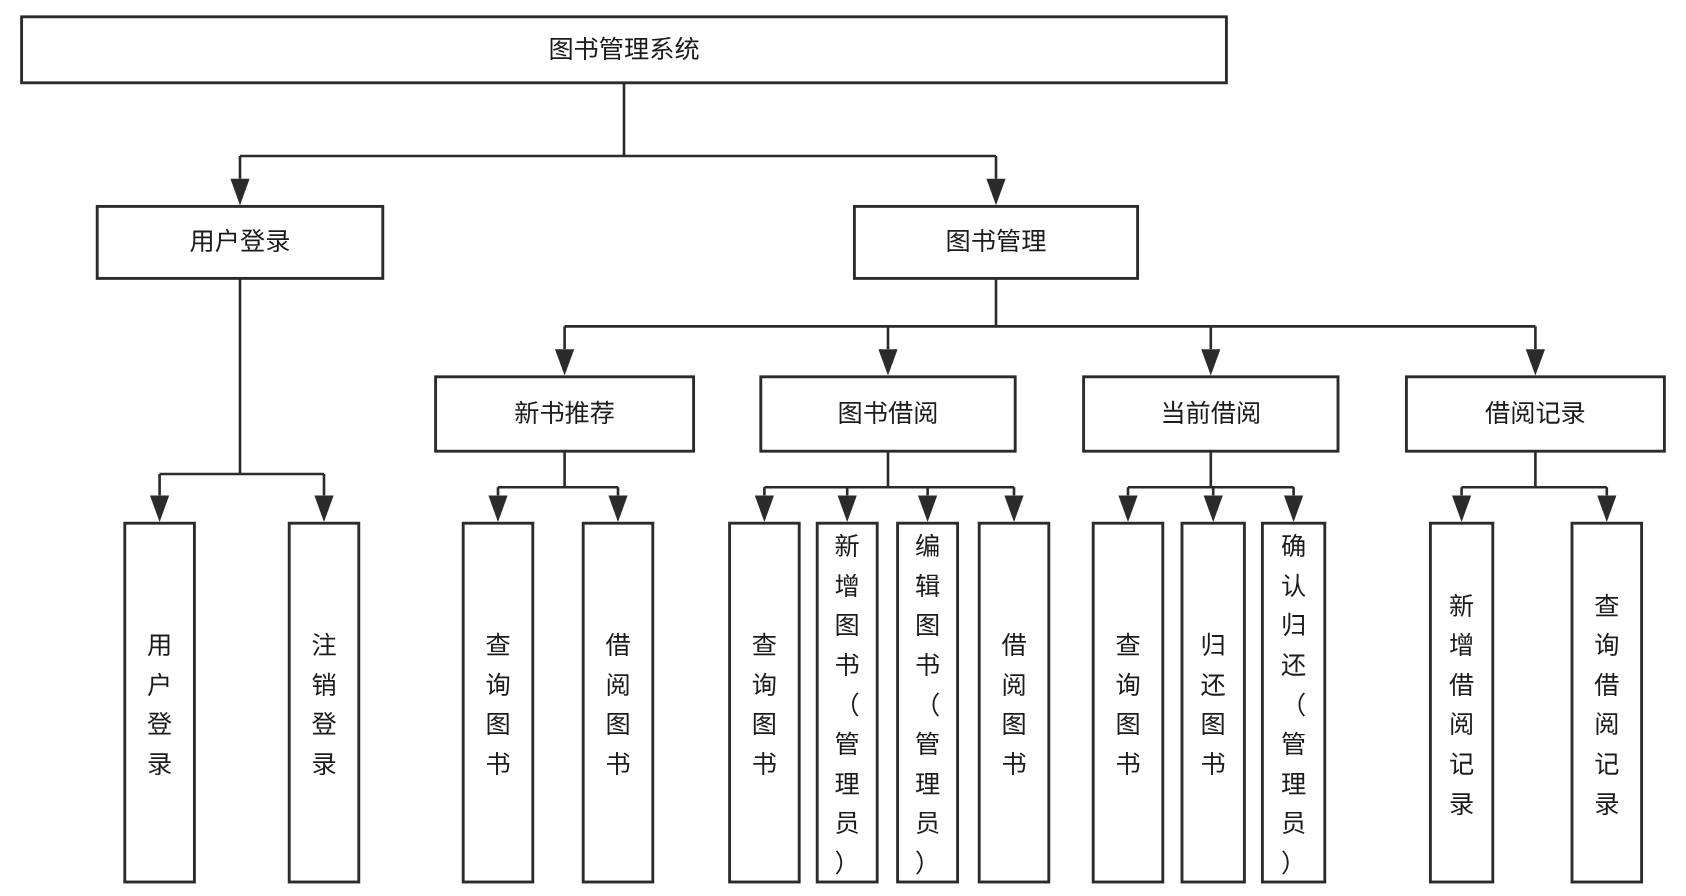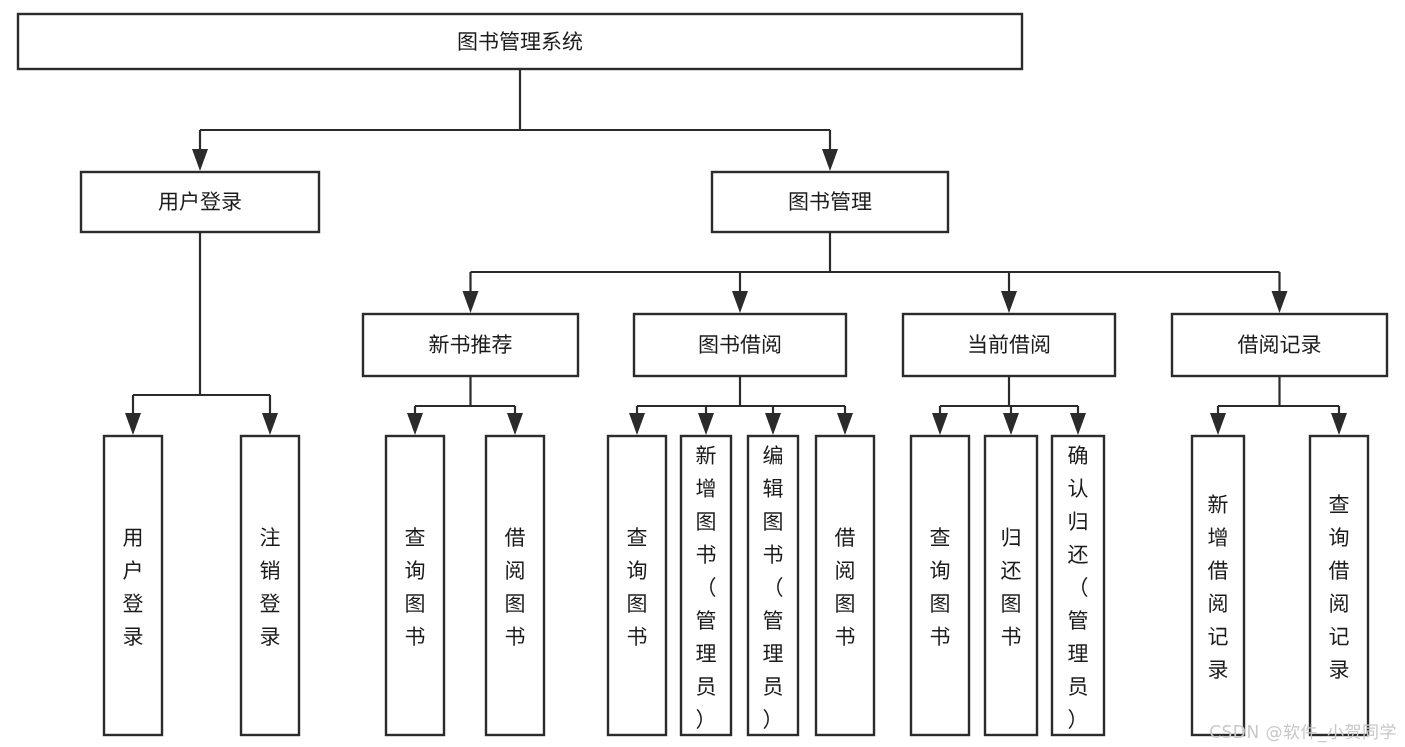--- a/index.html
+++ b/index.html
@@ -202,14 +202,13 @@
         <g>
           <rect class="node-box" x="1192" y="436" width="52" height="299"></rect>
           <text class="node-label-vertical" x="1218" y="512.24"><tspan x="1218" dy="0">新</tspan><tspan x="1218" dy="33">增</tspan><tspan x="1218" dy="33">借</tspan><tspan x="1218" dy="33">阅</tspan><tspan x="1218" dy="33">记</tspan><tspan x="1218" dy="33">录</tspan></text>
         </g>
         <g>
           <rect class="node-box" x="1310" y="436" width="58" height="299"></rect>
           <text class="node-label-vertical" x="1339" y="512.24"><tspan x="1339" dy="0">查</tspan><tspan x="1339" dy="33">询</tspan><tspan x="1339" dy="33">借</tspan><tspan x="1339" dy="33">阅</tspan><tspan x="1339" dy="33">记</tspan><tspan x="1339" dy="33">录</tspan></text>
         </g>
       </g>
   </svg>
-  <div class="watermark-text">CSDN @软件_小贺同学</div>
 </div>
 
 </body></html>

